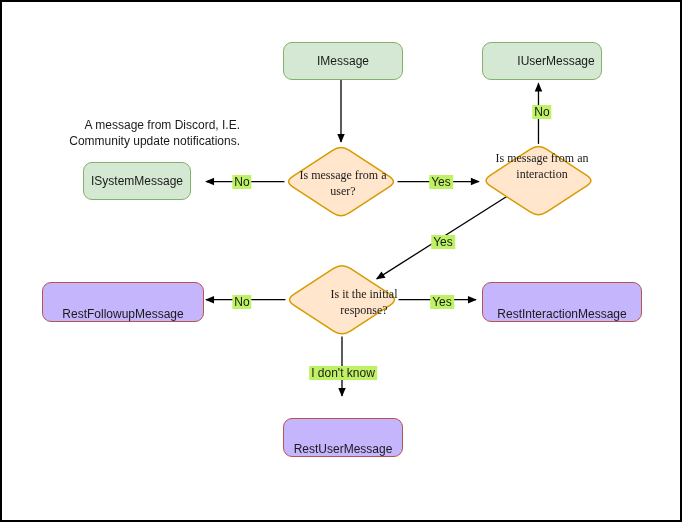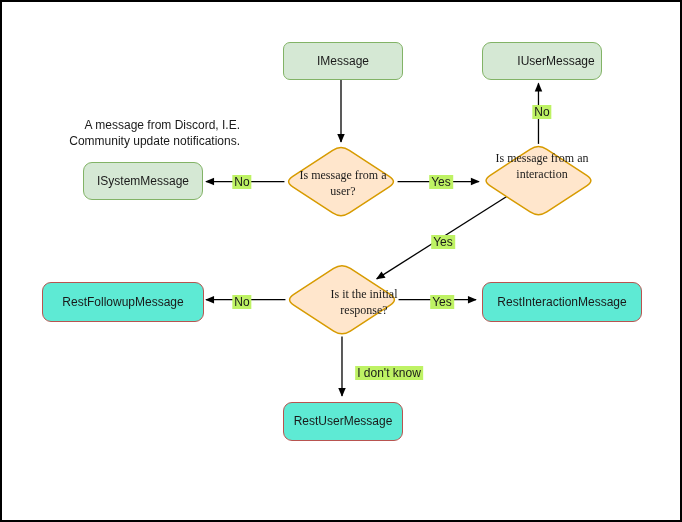--- a/index.html
+++ b/index.html
@@ -18,21 +18,21 @@
   .node{
     position:absolute;
     display:flex;align-items:center;justify-content:center;
     text-align:center;
     border-radius:9px;
     border:1.5px solid;
     box-sizing:border-box;
     line-height:1.2;
   }
   .node.green{background:#d5e8d4;border-color:#82b366;}
-  .node.red{background:#5eead4;border-color:#b85450;}
+  .node.red{background:#c4b5fd;border-color:#b85450;align-items:flex-end;}
   .dlabel{
     position:absolute;width:96px;text-align:center;
     transform:translate(-50%,-50%);line-height:1.3;font-family:Liberation Serif, serif;
   }
   .elabel{
     position:absolute;transform:translate(-50%,-50%);
     background:#bef264;padding:0 2px;white-space:nowrap;
   }
   .note{position:absolute;text-align:right;line-height:1.3;}
 </style>
@@ -55,46 +55,46 @@
     <path d="M508,196 L377,279" stroke="#000" stroke-width="1.3" fill="none" marker-end="url(#ah)"></path>
     <path d="M285,300 L205,300" stroke="#000" stroke-width="1.3" fill="none" marker-end="url(#ah)"></path>
     <path d="M399,300 L477,300" stroke="#000" stroke-width="1.3" fill="none" marker-end="url(#ah)"></path>
     <path d="M342,337 L342,397" stroke="#000" stroke-width="1.3" fill="none" marker-end="url(#ah)"></path>
 
     <path d="M349.4,149.4 L389.6,175.6 Q398,181 389.6,186.4 L349.4,212.6 Q341,218 332.6,212.6 L292.4,186.4 Q284,181 292.4,175.6 L332.6,149.4 Q341,144 349.4,149.4 Z" fill="#ffe6cc" stroke="#d79b00" stroke-width="1.5"></path>
     <path d="M548.4,148.4 L588.6,174.6 Q597,180 588.6,185.4 L548.4,211.6 Q540,217 531.6,211.6 L491.4,185.4 Q483,180 491.4,174.6 L531.6,148.4 Q540,143 548.4,148.4 Z" fill="#ffe6cc" stroke="#d79b00" stroke-width="1.5"></path>
     <path d="M350.4,268.4 L390.6,294.6 Q399,300 390.6,305.4 L350.4,331.6 Q342,337 333.6,331.6 L293.4,305.4 Q285,300 293.4,294.6 L333.6,268.4 Q342,263 350.4,268.4 Z" fill="#ffe6cc" stroke="#d79b00" stroke-width="1.5"></path>
   </svg>
 
-  <div class="node green" style="left:281px;top:40px;width:120px;height:38px;border-radius:7px;">
+  <div class="node green" style="left:281px;top:40px;width:120px;height:38px;">
     <span>IMessage</span>
   </div>
   <div class="node green" style="left:480px;top:40px;width:120px;height:38px;padding-left:28px;">
     <span>IUserMessage</span>
   </div>
-  <div class="node green" style="left:81px;top:160px;width:120px;height:38px;">
+  <div class="node green" style="left:81px;top:160px;width:108px;height:38px;">
     <span>ISystemMessage</span>
   </div>
   <div class="node red" style="left:40px;top:280px;width:162px;height:40px;">
     <span>RestFollowupMessage</span>
   </div>
   <div class="node red" style="left:480px;top:280px;width:160px;height:40px;">
     <span>RestInteractionMessage</span>
   </div>
-  <div class="node red" style="left:281px;top:400px;width:120px;height:39px;">
+  <div class="node red" style="left:281px;top:416px;width:120px;height:39px;">
     <span>RestUserMessage</span>
   </div>
 
   <div class="dlabel" style="left:341px;top:182px;">Is message from a user?</div>
   <div class="dlabel" style="left:540px;top:165px;">Is message from an interaction</div>
   <div class="dlabel" style="left:362px;top:301px;">Is it the initial response?</div>
 
   <div class="elabel" style="left:240px;top:180px;">No</div>
   <div class="elabel" style="left:439px;top:180px;">Yes</div>
   <div class="elabel" style="left:540px;top:110px;">No</div>
   <div class="elabel" style="left:441px;top:240px;">Yes</div>
   <div class="elabel" style="left:240px;top:300px;">No</div>
   <div class="elabel" style="left:440px;top:300px;">Yes</div>
-  <div class="elabel" style="left:341px;top:371px;margin-left:46px;">I don't know</div>
+  <div class="elabel" style="left:341px;top:371px;">I don't know</div>
 
   <div class="note" style="left:38px;top:116px;width:200px;">A message from Discord, I.E. Community update notifications.</div>
 
 </div>
 
 </body></html>

